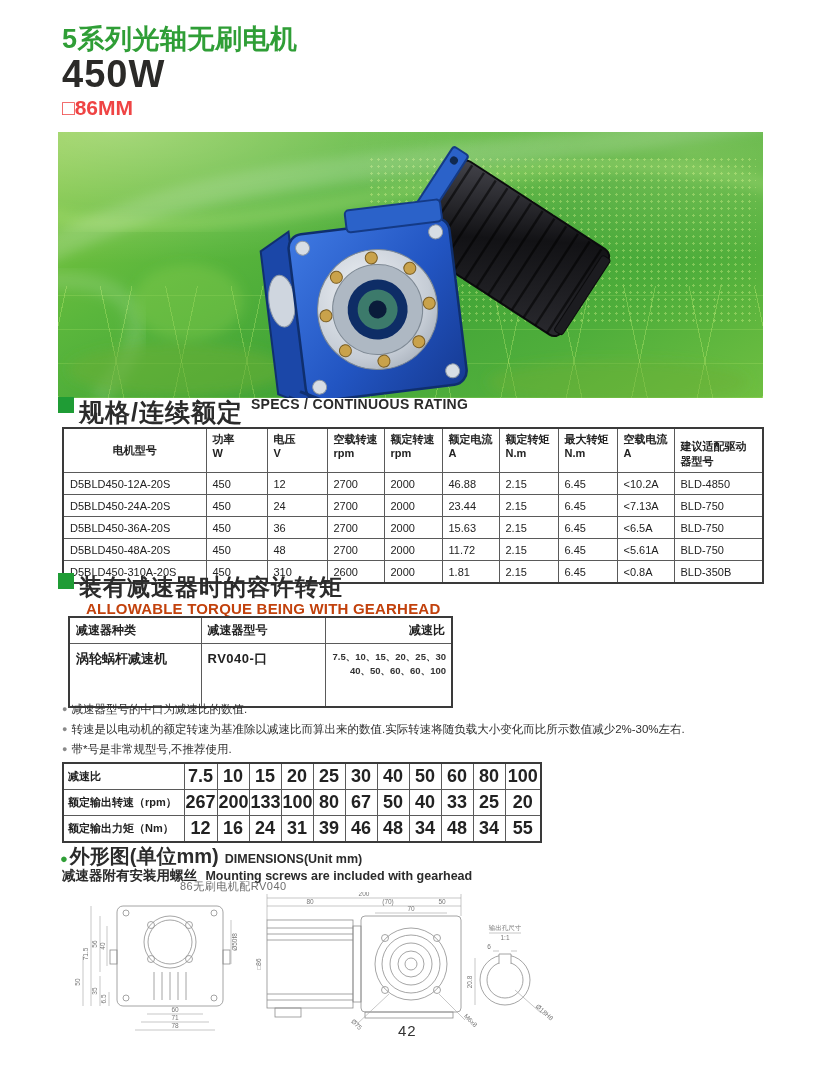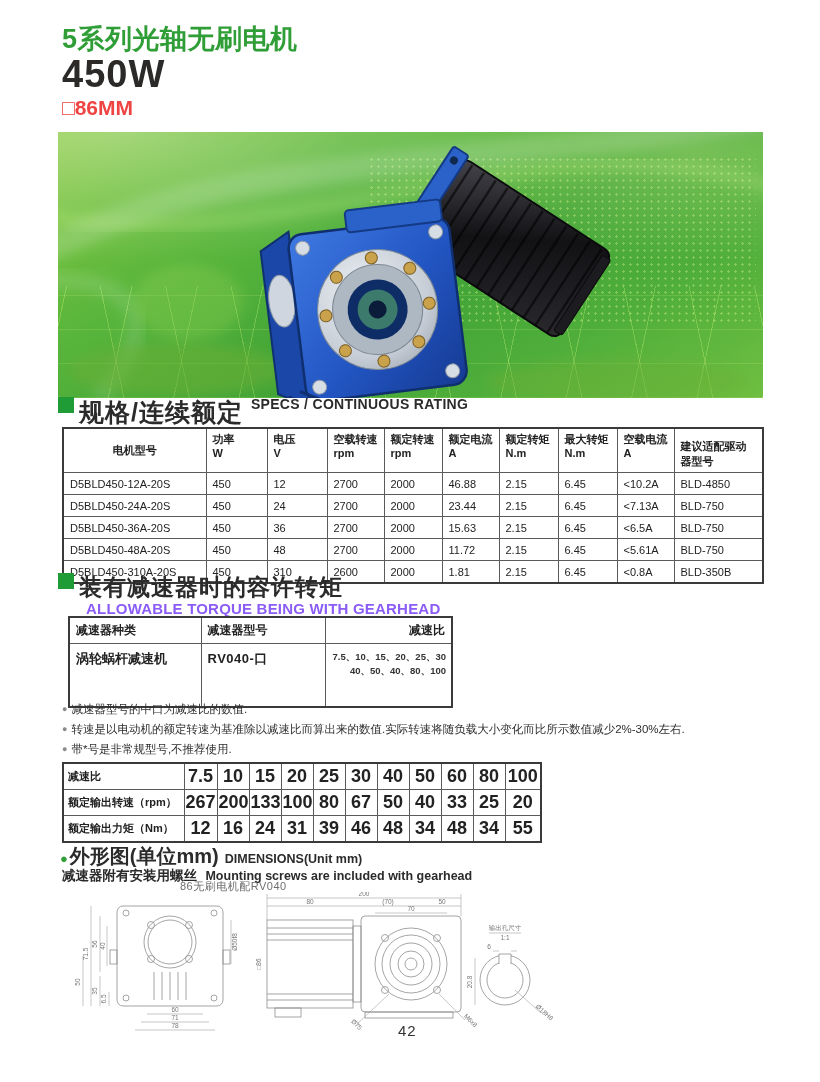--- a/index.html
+++ b/index.html
@@ -37,21 +37,21 @@
       repeating-linear-gradient(0deg, rgba(220,255,130,.16) 0 1px, transparent 1px 34px);
   }
   .banner svg{position:absolute;left:0;top:0;}
 
   
   .sec-head{display:flex;align-items:flex-start;}
   .sec-sq{width:16px;height:16px;background:#1f9c35;display:inline-block;margin-right:5px;transform:translateY(1px);}
   .sec-cn{font-size:25px;font-weight:bold;color:#2b2b2b;letter-spacing:1px;}
   .sec-en{font-size:14px;font-weight:bold;color:#2b2b2b;margin-left:8px;letter-spacing:.3px;}
   .sec2-cn{font-size:23px;}
-  .sec2-en{font-size:15px;font-weight:bold;color:#8b5cf6;letter-spacing:.2px;}
+  .sec2-en{font-size:15px;font-weight:bold;color:#c2410c;letter-spacing:.2px;}
 
   
   table{border-collapse:collapse;table-layout:fixed;background:#fff;}
   .spec-table{left:62px;top:427px;width:576px;}
   .spec-table table{width:700px;border:2px solid #3a3a3a;}
   .spec-table th,.spec-table td{border:1px solid #5a5a5a;font-size:11px;padding:1px 6px;text-align:left;vertical-align:middle;color:#222;}
   .spec-table th{font-weight:600;height:34px;vertical-align:top;padding-top:3px;}
   .spec-table th.c{text-align:center;vertical-align:middle;padding-top:0;}
   .spec-table th.m{vertical-align:middle;padding-top:8px;}
   .spec-table td{height:19px;font-weight:400;}
@@ -341,21 +341,21 @@
           <tr>
         <th>减速器种类</th>
         <th>减速器型号</th>
         <th class="r">减速比</th>
       </tr>
       <tr>
         <td class="t1">涡轮蜗杆减速机</td>
         <td class="t2">RV040-口</td>
         <td class="t3">
           <div>7.5、10、15、20、25、30</div>
-          <div>40、50、40、80、100</div>
+          <div>40、50、60、60、100</div>
         </td>
       </tr>
     </tbody>
       </table>
   </div>
 
   <div class="abs notes">
     <div class="note-line"><span class="b">●</span><span>减速器型号的中口为减速比的数值.</span></div>
     <div class="note-line"><span class="b">●</span><span>转速是以电动机的额定转速为基准除以减速比而算出来的数值.实际转速将随负载大小变化而比所示数值减少2%-30%左右.</span></div>
     <div class="note-line"><span class="b">●</span><span>带*号是非常规型号,不推荐使用.</span></div>

